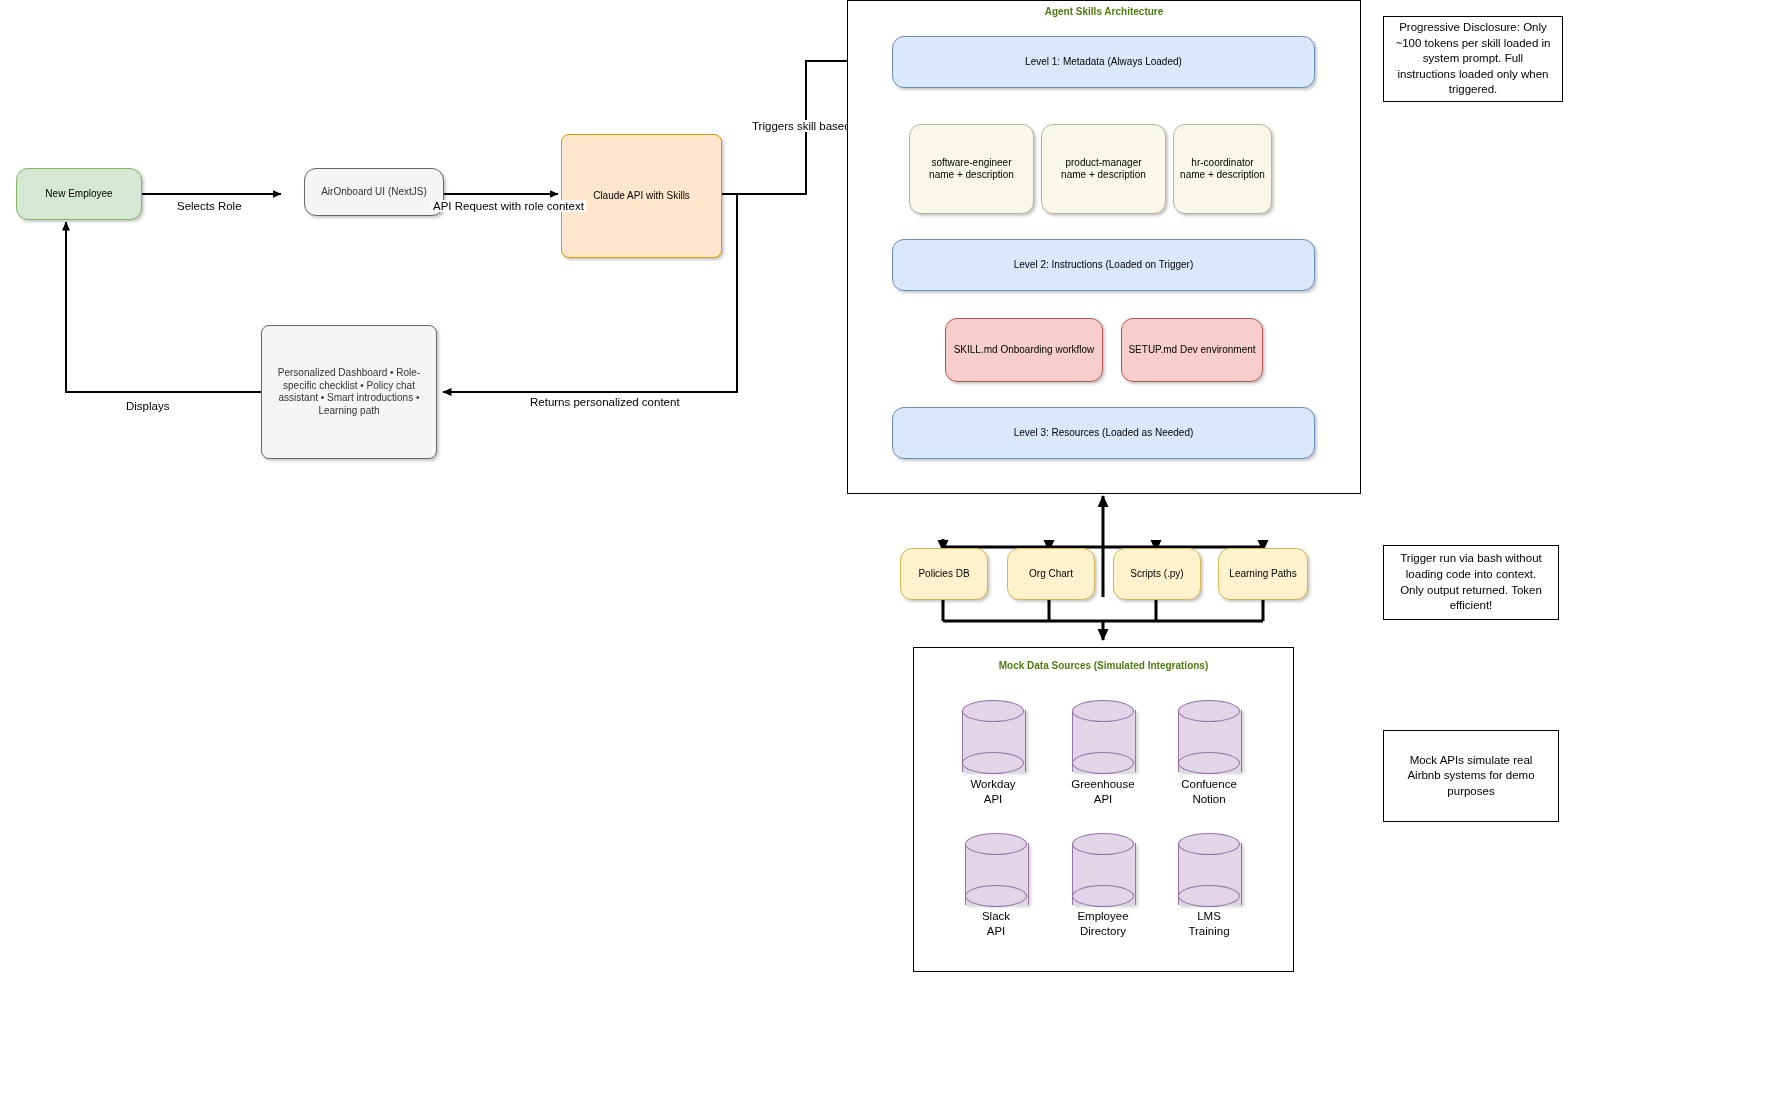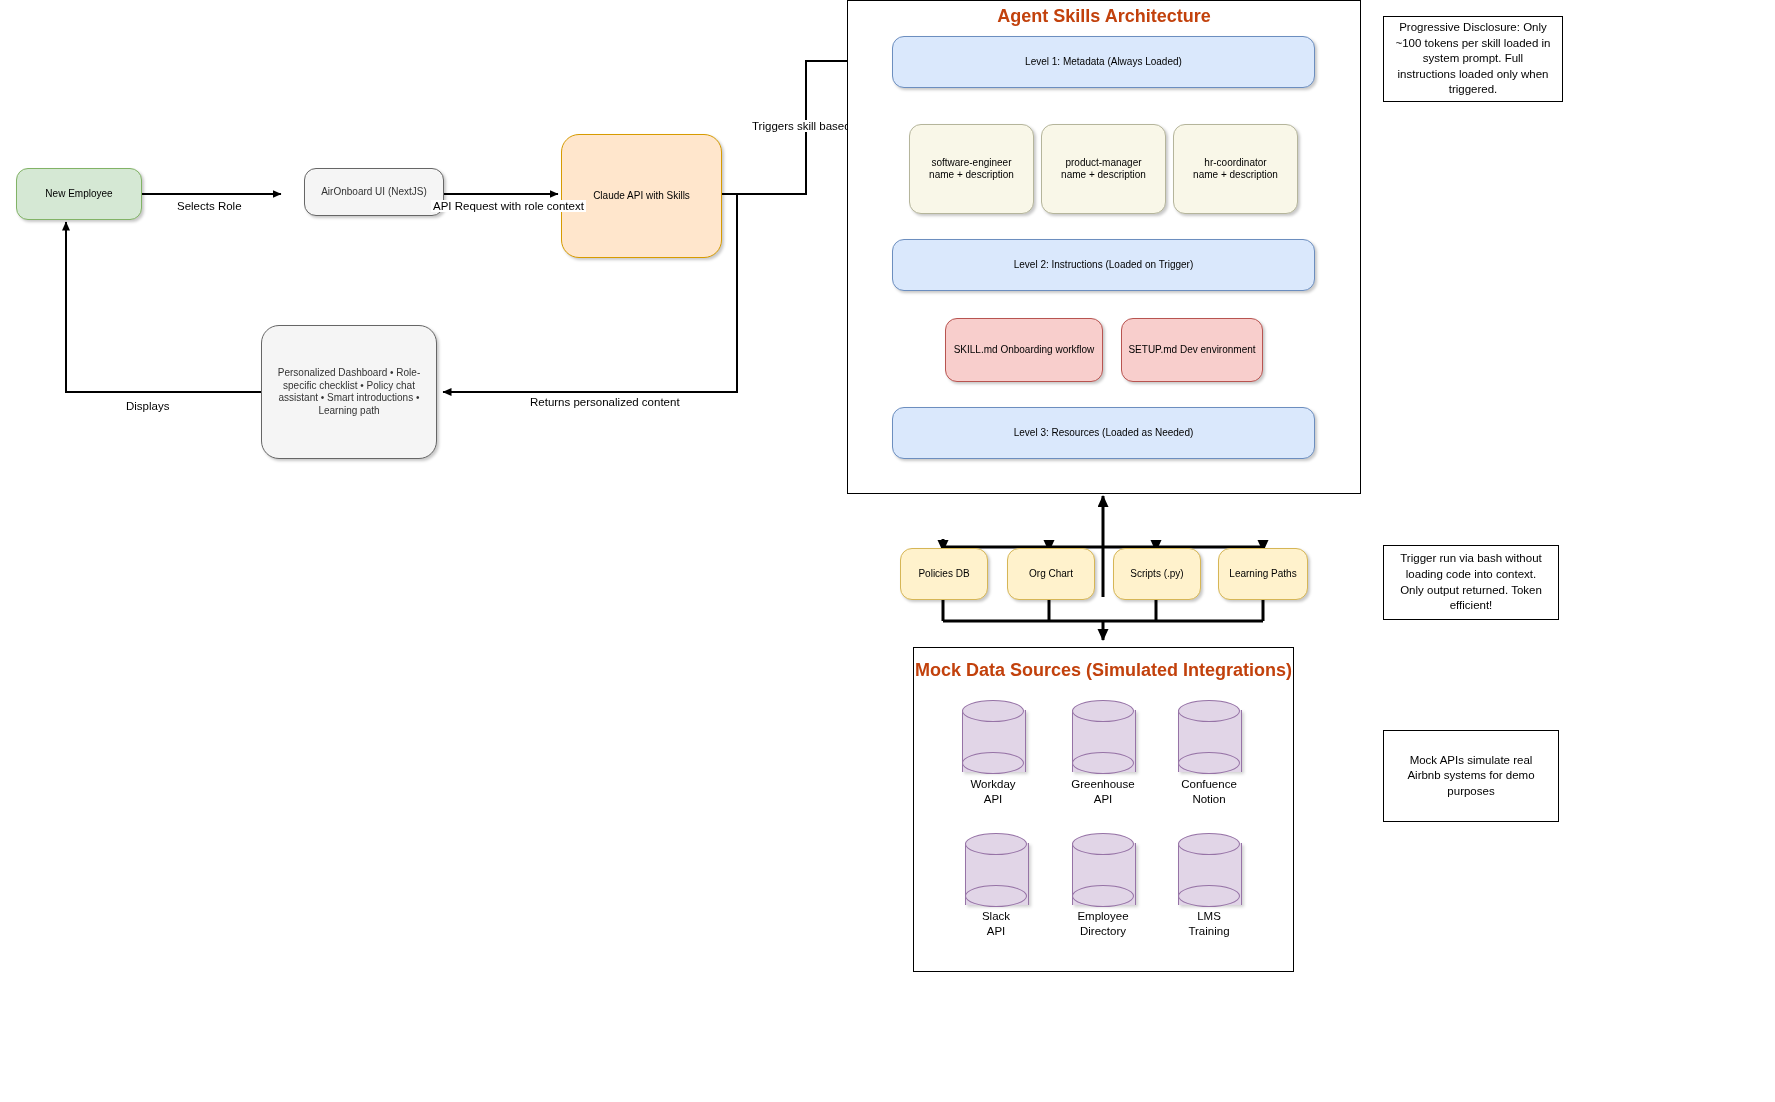--- a/index.html
+++ b/index.html
@@ -11,37 +11,37 @@
   #stage{position:absolute;left:0;top:0;width:1775px;height:1102px;}
   svg.lines{position:absolute;left:0;top:0;width:1775px;height:1102px;pointer-events:none;}
 
   .node{
     position:absolute;box-sizing:border-box;
     display:flex;align-items:center;justify-content:center;text-align:center;
     font-size:10px;line-height:1.25;
     box-shadow:2px 2px 3px rgba(0,0,0,0.22);
   }
   .rnd{border-radius:12px;}
-  .rnd-lg{border-radius:18px;}
+  .rnd-lg{border-radius:8px;}
 
   .green{background:#d5e8d4;border:1px solid #82b366;margin-left:12px;}
   .grey{background:#f5f5f5;border:1px solid #666666;color:#333333;}
   .orange{background:#ffe6cc;border:1px solid #d79b00;}
   .blue{background:#dae8fc;border:1px solid #6c8ebf;}
   .cream{background:#f9f7e8;border:1px solid #b5b59b;}
   .red{background:#f8cecc;border:1px solid #b85450;}
   .yellow{background:#fff2cc;border:1px solid #d6b656;}
 
   .panel{
     position:absolute;box-sizing:border-box;
     background:#ffffff;border:1px solid #000000;
   }
   .panel-title{
     position:absolute;left:0;right:0;text-align:center;
-    font-weight:bold;font-size:18px;color:#c2410c;
+    font-weight:bold;font-size:10px;color:#4d7c0f;
   }
 
   .note{
     position:absolute;box-sizing:border-box;
     background:#ffffff;border:1px solid #000000;
     display:flex;align-items:center;justify-content:center;
     text-align:center;font-size:11.5px;line-height:1.35;
     padding:6px 10px;color:#000;
   }
 
@@ -170,21 +170,21 @@
   </div>
 
   <div class="node rnd cream" style="left:909px;top:124px;width:125px;height:90px;white-space:pre-line;">
     <span>software-engineer
 name + description</span>
   </div>
   <div class="node rnd cream" style="left:1041px;top:124px;width:125px;height:90px;white-space:pre-line;">
     <span>product-manager
 name + description</span>
   </div>
-  <div class="node rnd cream" style="left:1173px;top:124px;width:125px;height:90px;white-space:pre-line;">
+  <div class="node rnd cream" style="left:1173px;top:124px;width:99px;height:90px;white-space:pre-line;">
     <span>hr-coordinator
 name + description</span>
   </div>
 
   <div class="node rnd blue" style="left:892px;top:239px;width:423px;height:52px;">
     <span>Level 2: Instructions (Loaded on Trigger)</span>
   </div>
 
   <div class="node rnd red" style="left:945px;top:318px;width:158px;height:64px;">
     <span>SKILL.md Onboarding workflow</span>

